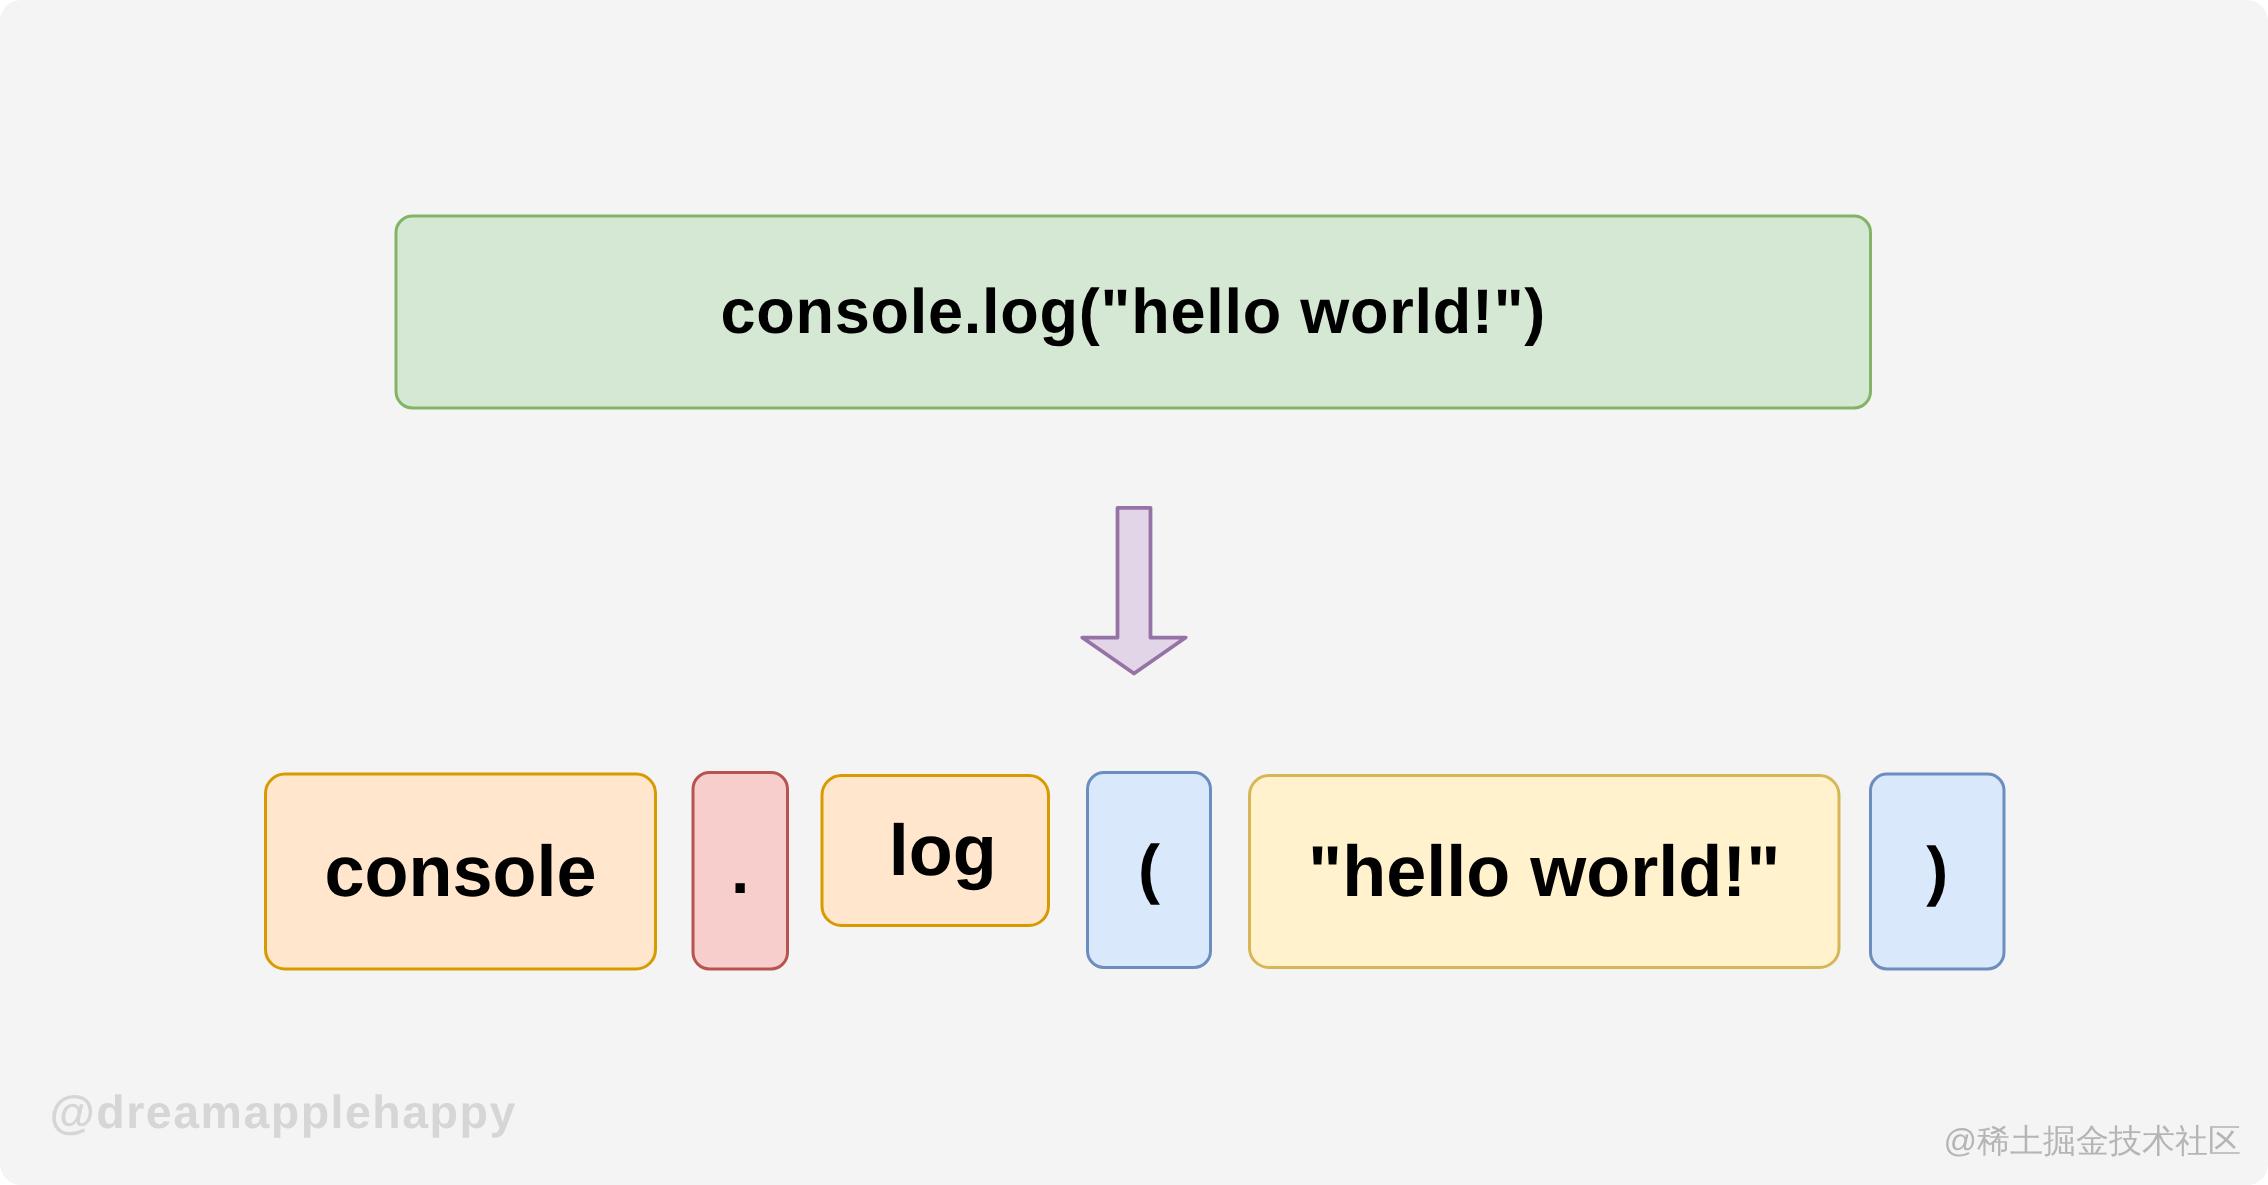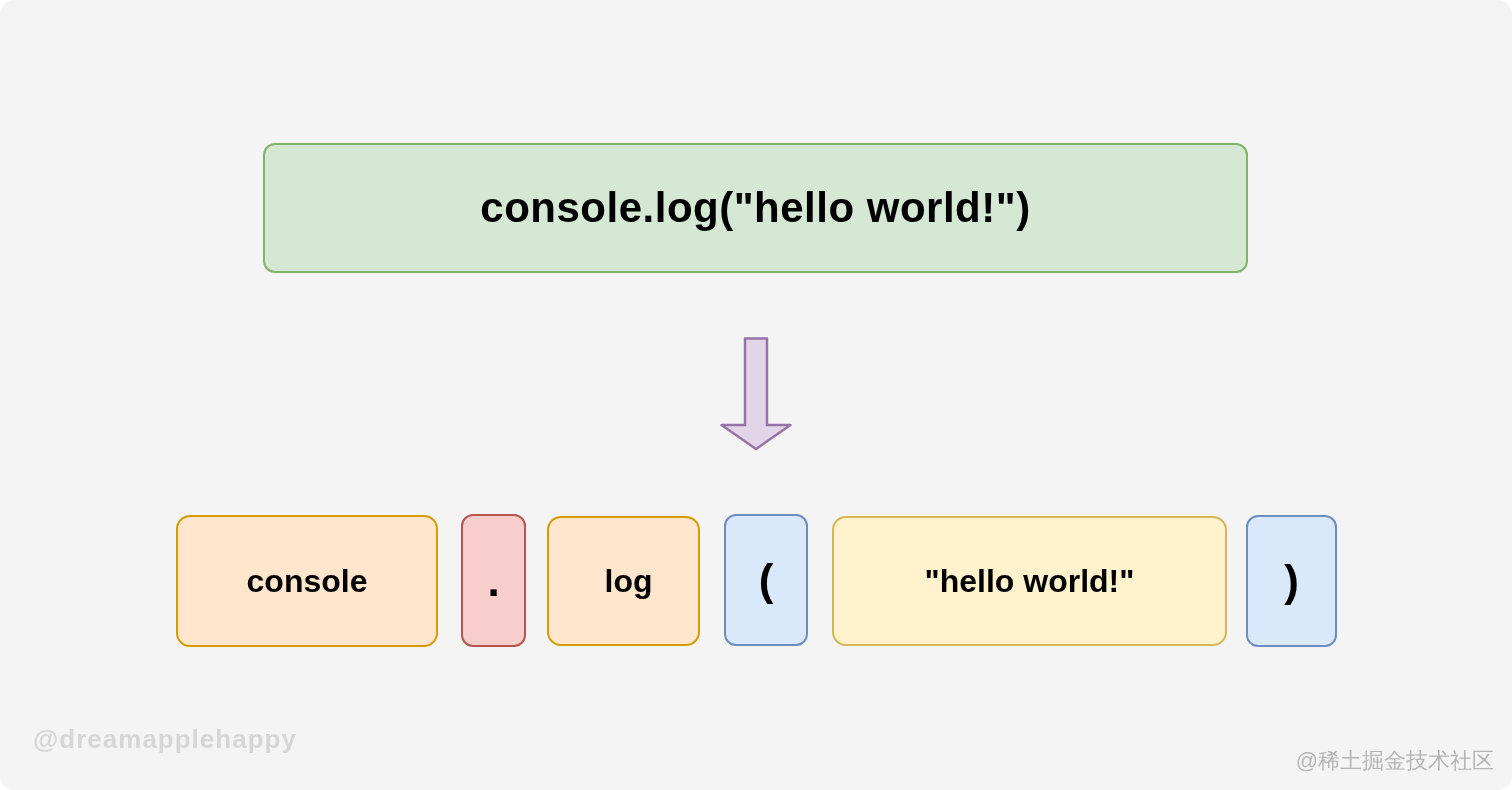--- a/index.html
+++ b/index.html
@@ -49,35 +49,35 @@
     box-sizing: border-box;
     border-radius: 14px;
     border: 2px solid transparent;
     display: flex;
     align-items: center;
     justify-content: center;
   }
   .token span {
     font-weight: 700;
     color: #000000;
-    font-size: 32px;
+    font-size: 48px;
     white-space: pre;
   }
   .tok-orange { background: #ffe6cc; border-color: #d79b00; }
   .tok-red    { background: #f8cecc; border-color: #b85450; border-radius: 12px; }
   .tok-blue   { background: #dae8fc; border-color: #6c8ebf; border-radius: 12px; }
   .tok-yellow { background: #fff2cc; border-color: #d6b656; }
   .tok-paren span { font-size: 44px; }
   .tok-dot span   { font-size: 44px; }
 
   .watermark-left {
     position: absolute;
     left: 33px;
     top: 724px;
-    font-size: 26px;
+    font-size: 31px;
     font-weight: 700;
     color: #d6d6d6;
     letter-spacing: 1px;
     user-select: none;
   }
   .watermark-right {
     position: absolute;
     right: 18px;
     top: 746px;
     font-size: 22px;
@@ -100,21 +100,21 @@
   </svg>
 
   <div class="token tok-orange" style="left:176px; top:515px; width:262px; height:132px;">
     <span>console</span>
   </div>
 
   <div class="token tok-red tok-dot" style="left:461px; top:514px; width:65px; height:133px;">
     <span>.</span>
   </div>
 
-  <div class="token tok-orange" style="left:547px; top:516px; width:153px; height:130px;padding-left:10px;">
+  <div class="token tok-orange" style="left:547px; top:516px; width:153px; height:102px;padding-left:10px;">
     <span>log</span>
   </div>
 
   <div class="token tok-blue tok-paren" style="left:724px; top:514px; width:84px; height:132px;">
     <span>(</span>
   </div>
 
   <div class="token tok-yellow" style="left:832px; top:516px; width:395px; height:130px;">
     <span>"hello world!"</span>
   </div>

